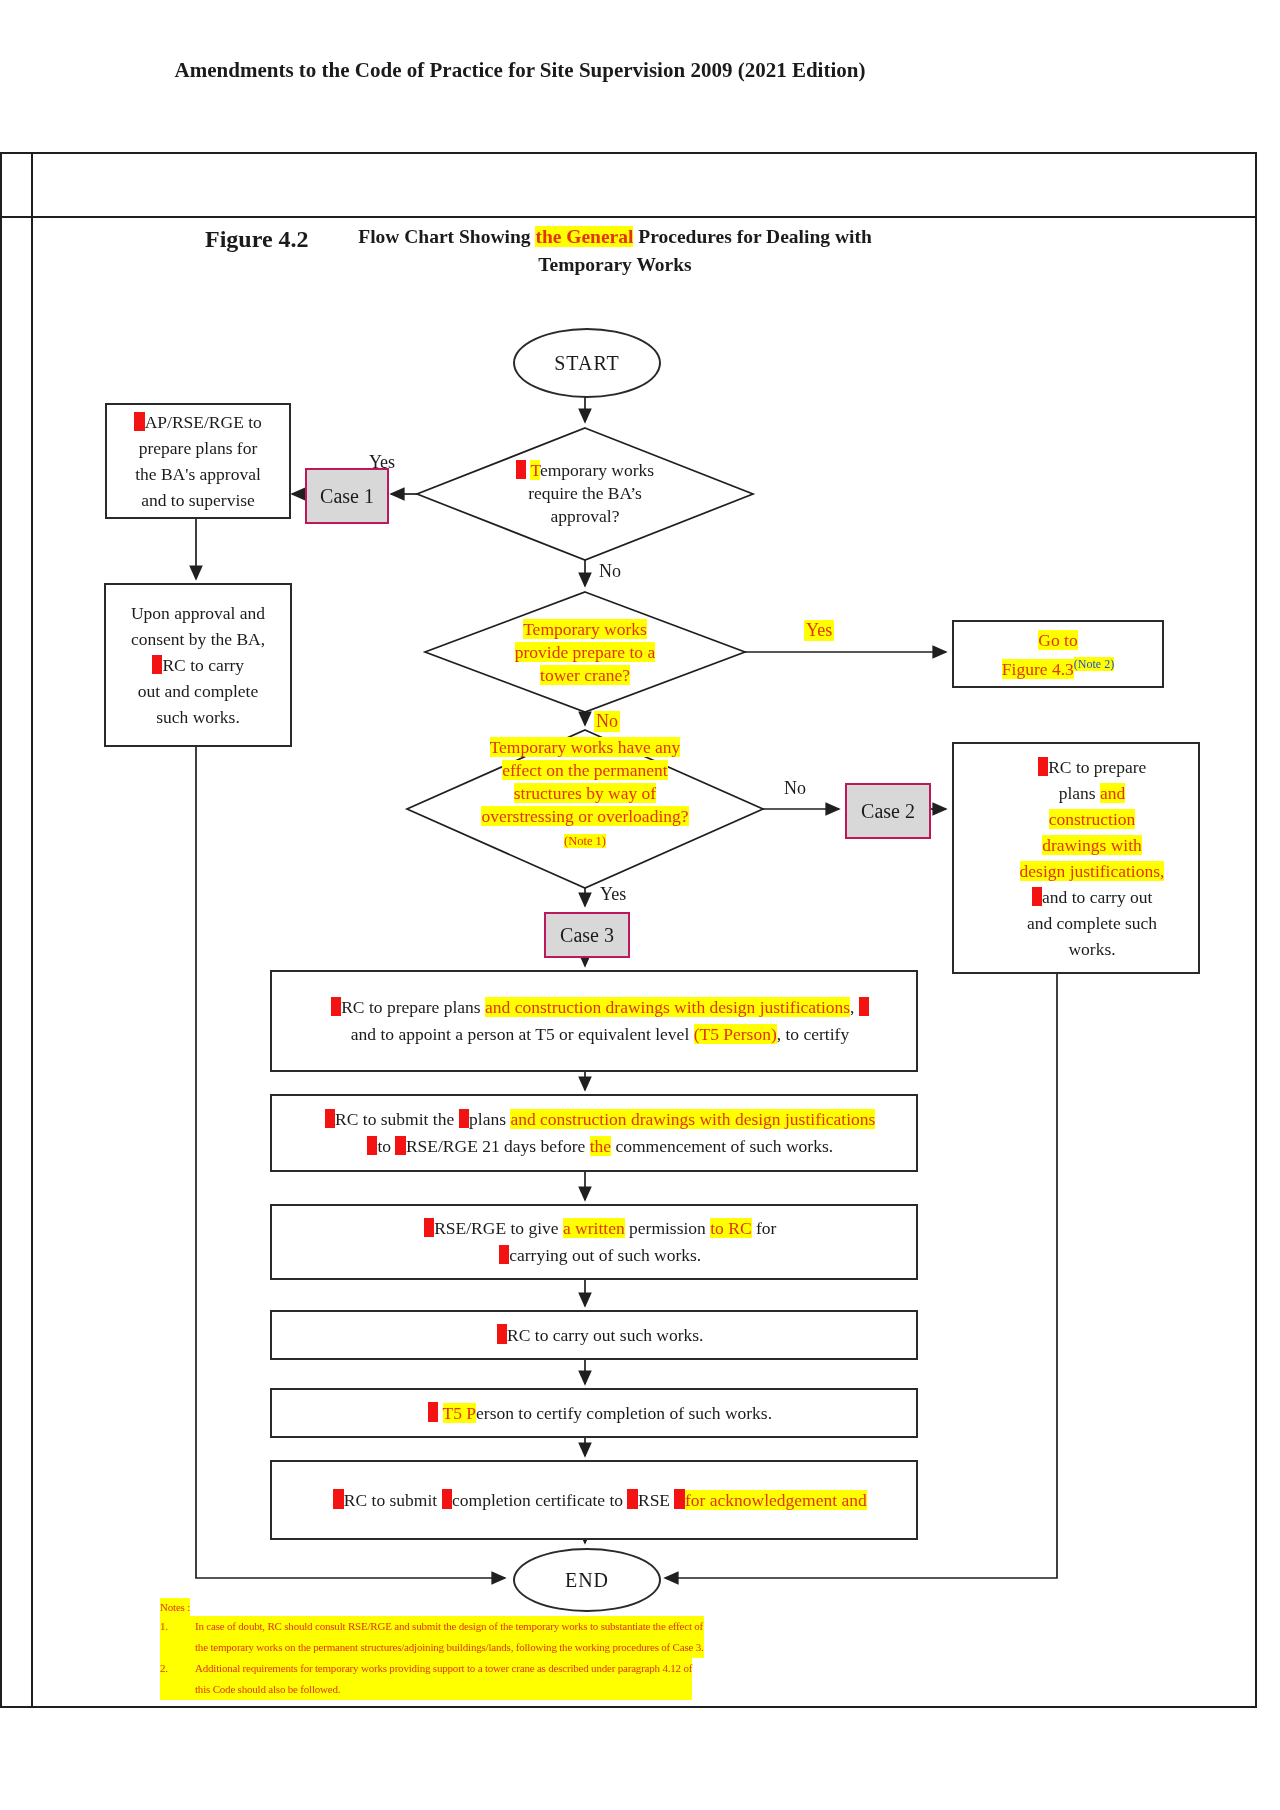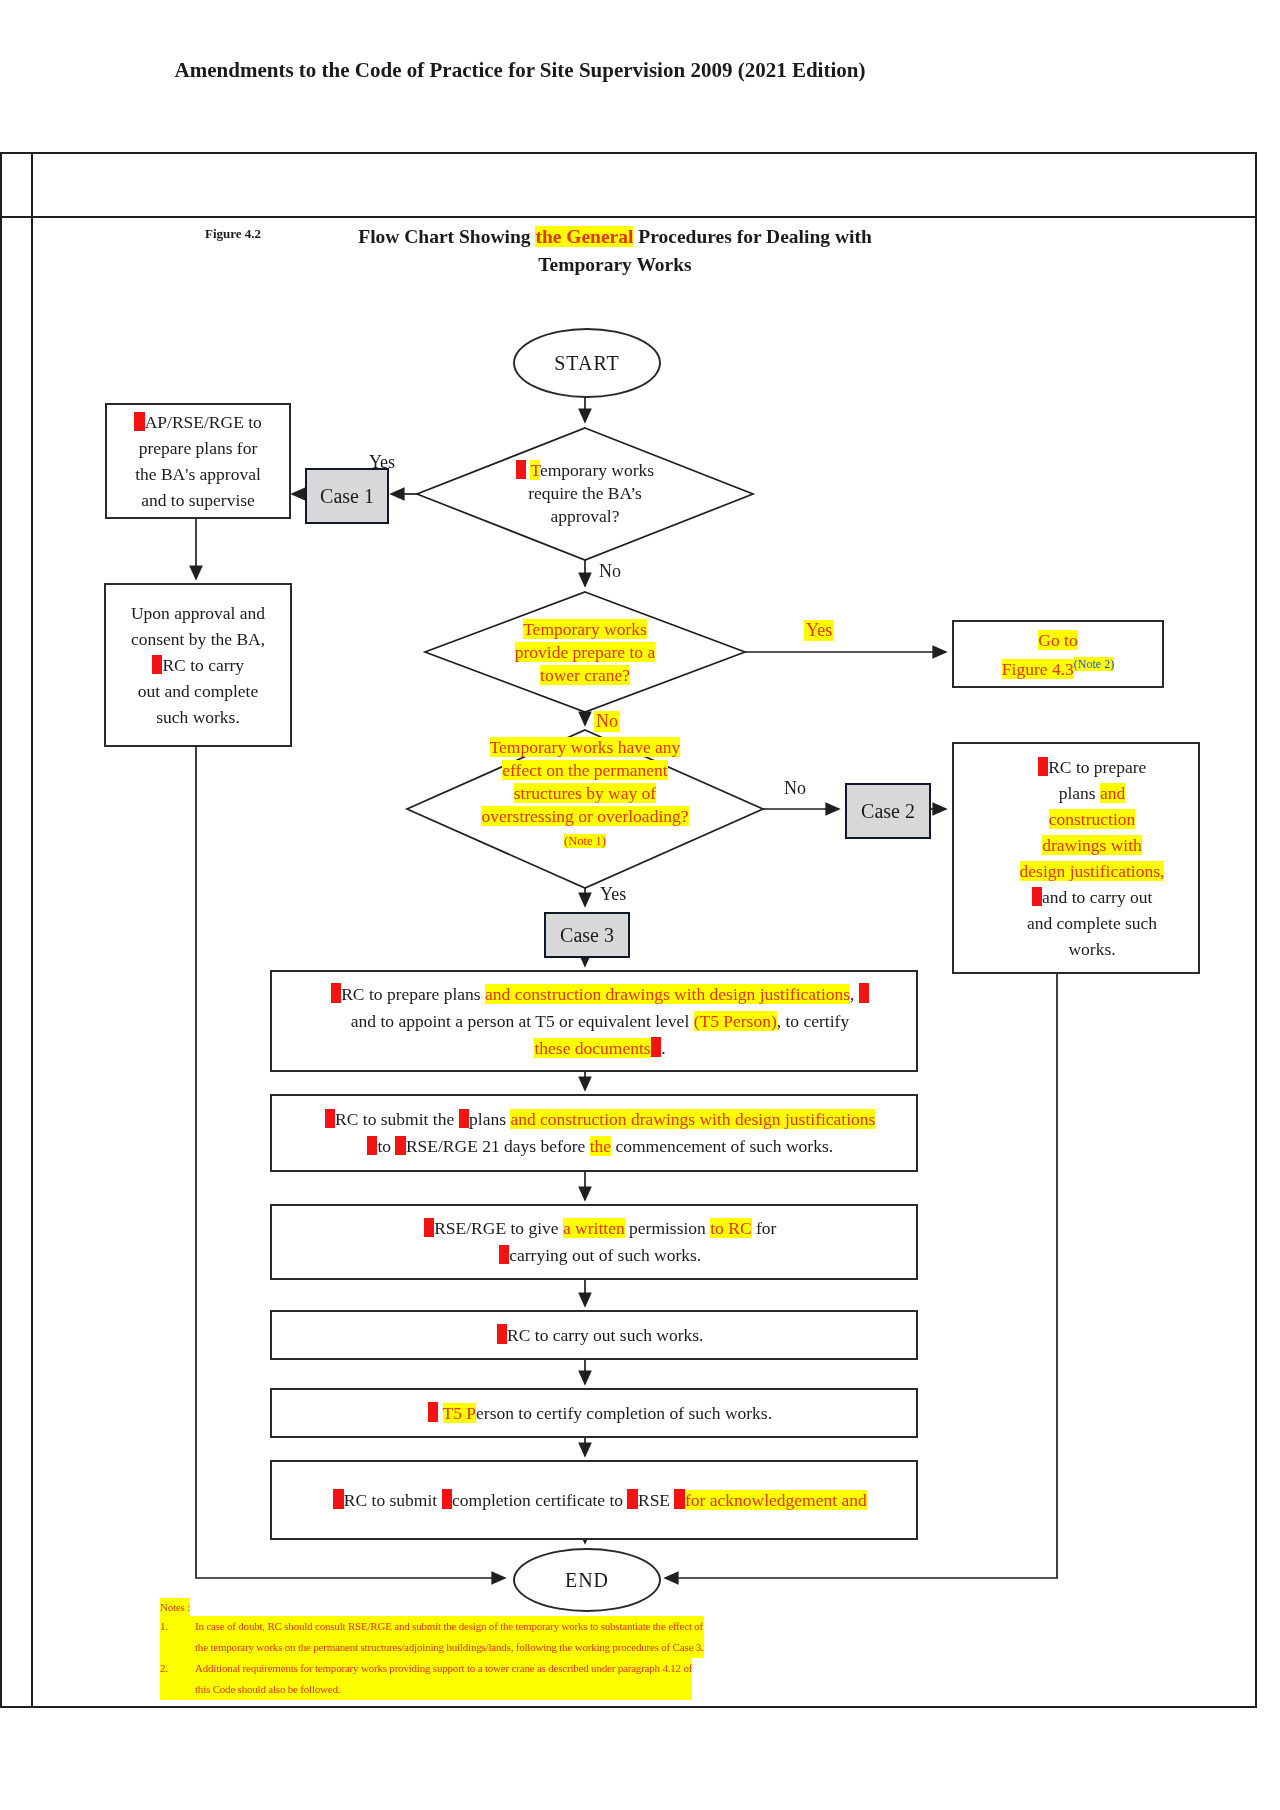--- a/index.html
+++ b/index.html
@@ -4,32 +4,32 @@
 <style>
   html,body{margin:0;padding:0;background:#fff;}
   .page{position:relative;width:1280px;height:1810px;background:#ffffff;overflow:hidden;
         font-family:"Liberation Serif","DejaVu Serif",serif;color:#1b1b1b;}
   .hline{position:absolute;left:0;width:1257px;height:2px;background:#1f1f1f;}
   .vline{position:absolute;width:2px;background:#1f1f1f;}
   .doc-header{position:absolute;top:58px;left:0;width:1040px;text-align:center;
               font-size:21px;font-weight:bold;}
   .edition{position:absolute;top:160px;left:0;width:1120px;text-align:center;
            font-size:34px;font-weight:bold;}
-  .figlabel{position:absolute;top:226px;left:205px;font-size:13px;font-weight:bold;}
+  .figlabel{position:absolute;top:226px;left:205px;font-size:24px;font-weight:bold;}
   .cap{position:absolute;left:330px;width:570px;text-align:center;font-size:19.5px;font-weight:bold;}
   .ctext{text-align:center;font-size:17.5px;line-height:23px;}
   .tl{white-space:pre-wrap;}
   .h{background:#ffff00;color:#e43311;}
   .hsm{background:#ffff00;color:#e43311;font-size:12.5px;}
   .sup{background:#ffff00;color:#1d4ed8;font-size:12px;vertical-align:7px;}
   .bar{display:inline-block;width:0.6em;height:1.12em;background:#f31313;vertical-align:-0.18em;}
   .pbox{position:absolute;border:2px solid #2a2a2a;background:#fff;display:flex;
         flex-direction:column;justify-content:center;}
   .pbox .ctext{width:100%;}
-  .casebox{position:absolute;border:2px solid #0f172a;background:#d8d8d8;display:flex;
+  .casebox{position:absolute;border:2px solid #be185d;background:#d8d8d8;display:flex;
            align-items:center;justify-content:center;font-size:20px;}
   .oval{position:absolute;border:2px solid #2a2a2a;border-radius:50%;background:#fff;
         display:flex;align-items:center;justify-content:center;font-size:20px;letter-spacing:1px;}
   .lbl{position:absolute;font-size:18px;}
   .lblh{background:#ffff00;color:#e43311;padding:0 2px;}
   .bigbox{position:absolute;left:270px;width:632px;border:2px solid #2a2a2a;background:#fff;
           display:flex;flex-direction:column;justify-content:center;padding-left:12px;}
   .bigbox .ctext{font-size:17.5px;line-height:27px;}
   .dtext{position:absolute;}
   svg.connectors{position:absolute;left:0;top:0;pointer-events:none;}
@@ -158,21 +158,20 @@
         <div class="tl"><span class="bar"></span><span>and to carry out</span></div>
         <div class="tl"><span>and complete such</span></div>
         <div class="tl"><span>works.</span></div>
       </div>
   </div>
 
   <div class="bigbox" style="top:970px;height:98px;">
     <div class="ctext">
         <div class="tl"><span class="bar"></span><span>RC to prepare plans </span><span class="h">and construction drawings with design justifications</span><span>, </span><span class="bar"></span></div>
         <div class="tl"><span>and to appoint a person at T5 or equivalent level </span><span class="h">(T5 Person)</span><span>, to certify</span></div>
-        <div class="tl"><span class="h">these documents</span><span class="bar"></span><span>.</span></div>
       </div>
   </div>
   <div class="bigbox" style="top:1094px;height:74px;">
     <div class="ctext">
         <div class="tl"><span class="bar"></span><span>RC to submit the </span><span class="bar"></span><span>plans </span><span class="h">and construction drawings with design justifications</span></div>
         <div class="tl"><span class="bar"></span><span>to </span><span class="bar"></span><span>RSE/RGE 21 days before </span><span class="h">the</span><span> commencement of such works.</span></div>
       </div>
   </div>
   <div class="bigbox" style="top:1204px;height:72px;">
     <div class="ctext">

